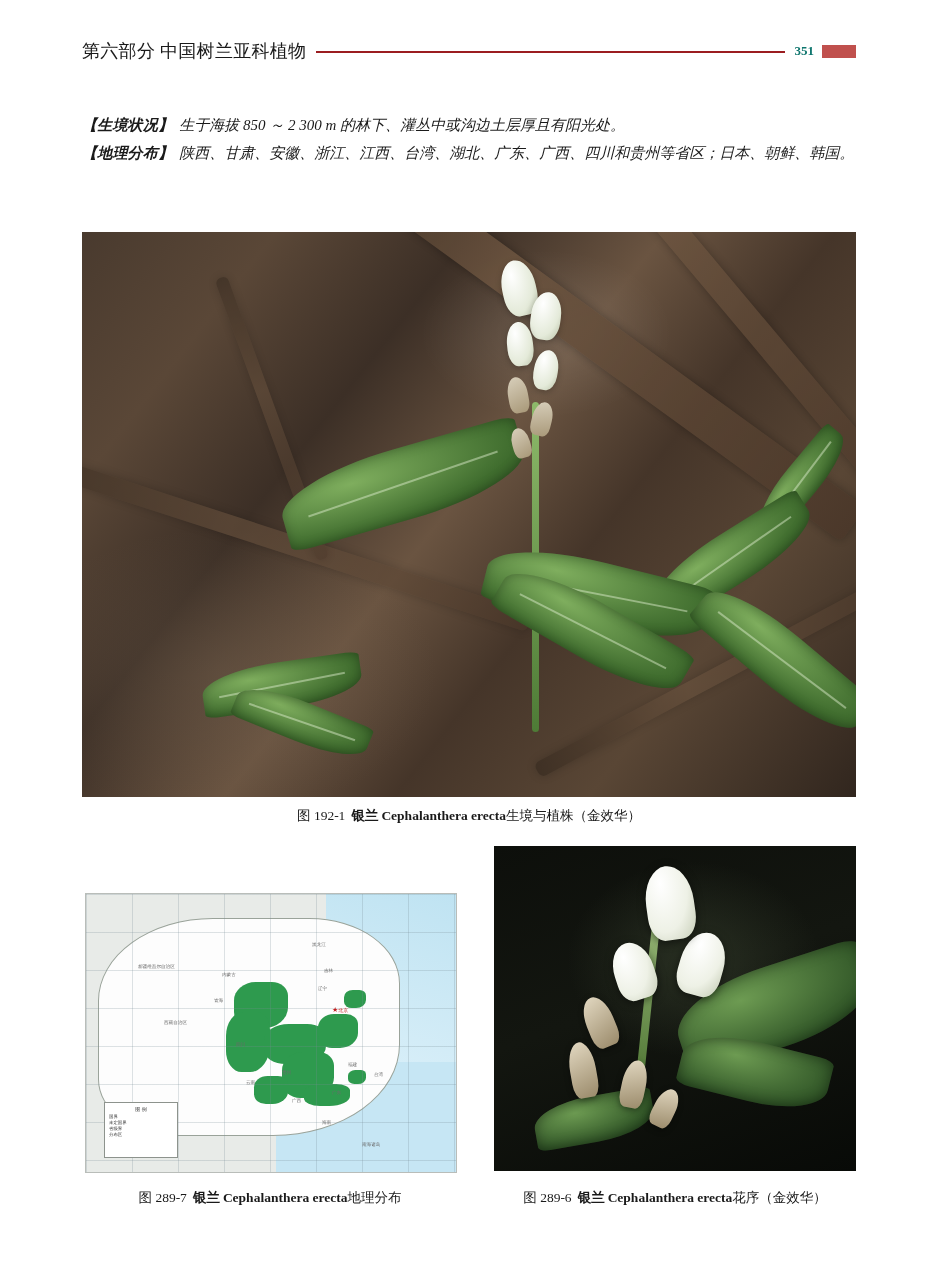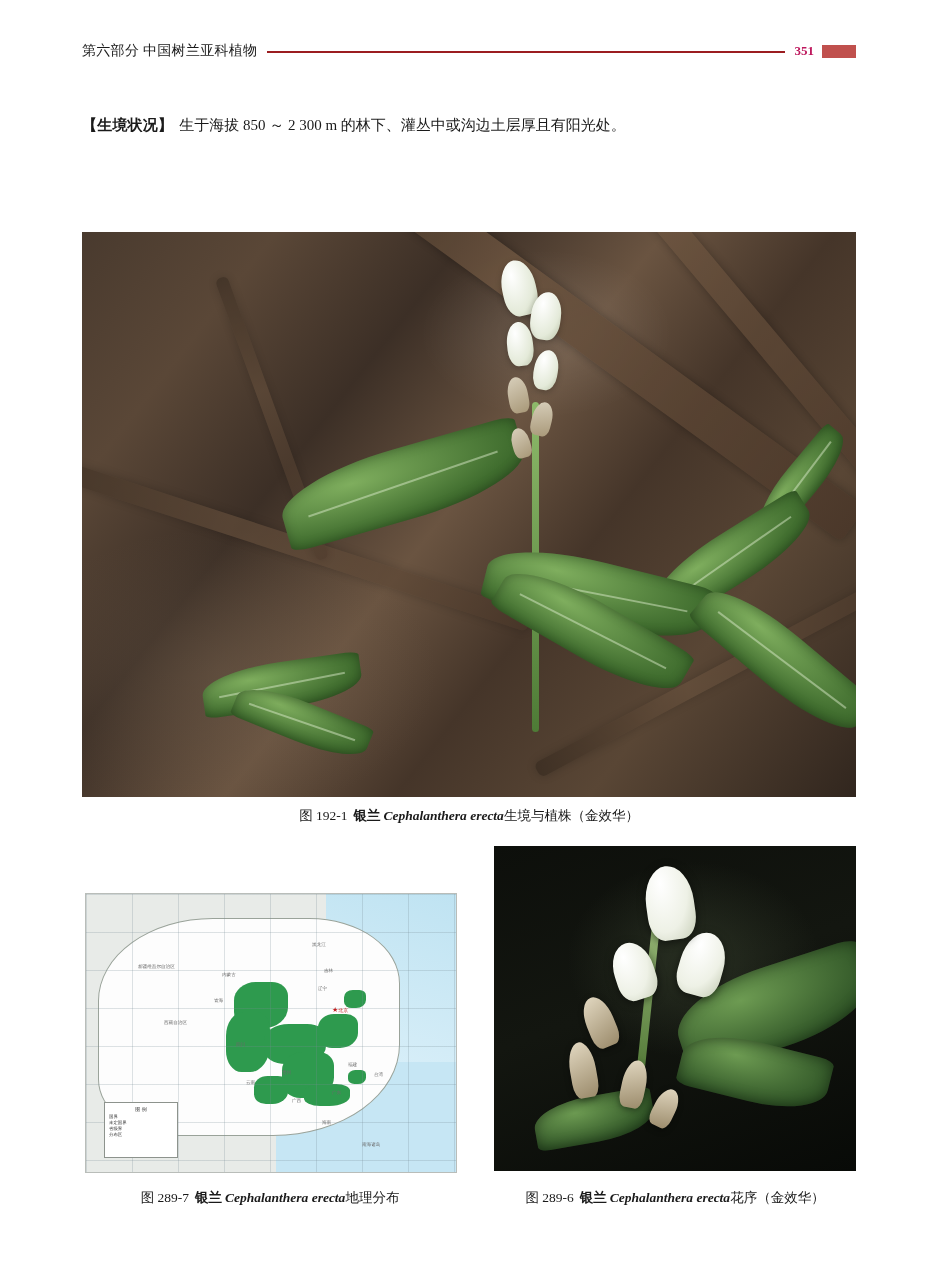--- a/index.html
+++ b/index.html
@@ -20,36 +20,36 @@
   .header {
     position: absolute;
     left: 82px;
     top: 40px;
     width: 774px;
     height: 22px;
     display: flex;
     align-items: center;
   }
   .header-title {
-    font-size: 14px;
+    font-size: 18px;
     white-space: nowrap;
     letter-spacing: 0.3px;
   }
   .header-rule {
     flex: 1 1 auto;
     height: 1.5px;
     background: #9b1d20;
     margin: 0 10px 0 10px;
     position: relative;
     top: 1px;
   }
   .header-page {
     font-size: 13px;
     font-weight: bold;
-    color: #be185d;
+    color: #0f766e;
     margin-right: 8px;
   }
   .header-block {
     width: 34px;
     height: 13px;
     background: #c0504d;
   }
 
   
   .textblock {
@@ -62,20 +62,21 @@
   }
   .para {
     display: block;
     text-indent: 0;
     margin: 0 0 2px 0;
     text-align: justify;
   }
   .para-indent {
     padding-left: 36px;
     text-indent: -36px;
+    font-style: italic;
   }
   .lbl {
     font-weight: bold;
     letter-spacing: 0.2px;
   }
   .para .val {
     padding-left: 6px;
   }
 
   
@@ -166,21 +167,21 @@
 
   .fig-caption {
     position: absolute;
     width: 774px;
     left: 82px;
     text-align: center;
     font-size: 13.5px;
     line-height: 20px;
   }
   .fig-caption .num { margin-right: 6px; }
-  .fig-caption .sci { font-style: italic; font-weight: bold; }
+  .fig-caption .sci { font-weight: bold; }
   .fig-caption .cn { font-weight: bold; margin-right: 3px; }
   .cap1 { top: 806px; }
 
   
   .fig2 {
     position: absolute;
     left: 85px;
     top: 893px;
     width: 370px;
     height: 278px;
@@ -321,20 +322,23 @@
 <div class="header">
   <span class="header-title">第六部分 中国树兰亚科植物</span>
   <span class="header-rule"></span>
   <span class="header-page">351</span>
   <span class="header-block"></span>
 </div>
 
 <div class="textblock">
   <div class="para para-indent">
     <span class="lbl">【生境状况】</span><span class="val">生于海拔 850 ～ 2 300 m 的林下、灌丛中或沟边土层厚且有阳光处。</span>
+  </div>
+  <div class="para para-indent">
+    <span class="lbl">【地理分布】</span><span class="val">陕西、甘肃、安徽、浙江、江西、台湾、湖北、广东、广西、四川和贵州等省区；日本、朝鲜、韩国。</span>
   </div>
 </div>
 
 <div class="fig1">
   <div class="photo"></div>
   <div class="branch b1"></div>
   <div class="branch b2"></div>
   <div class="branch b3"></div>
   <div class="branch b4"></div>
   <div class="branch b5"></div>

